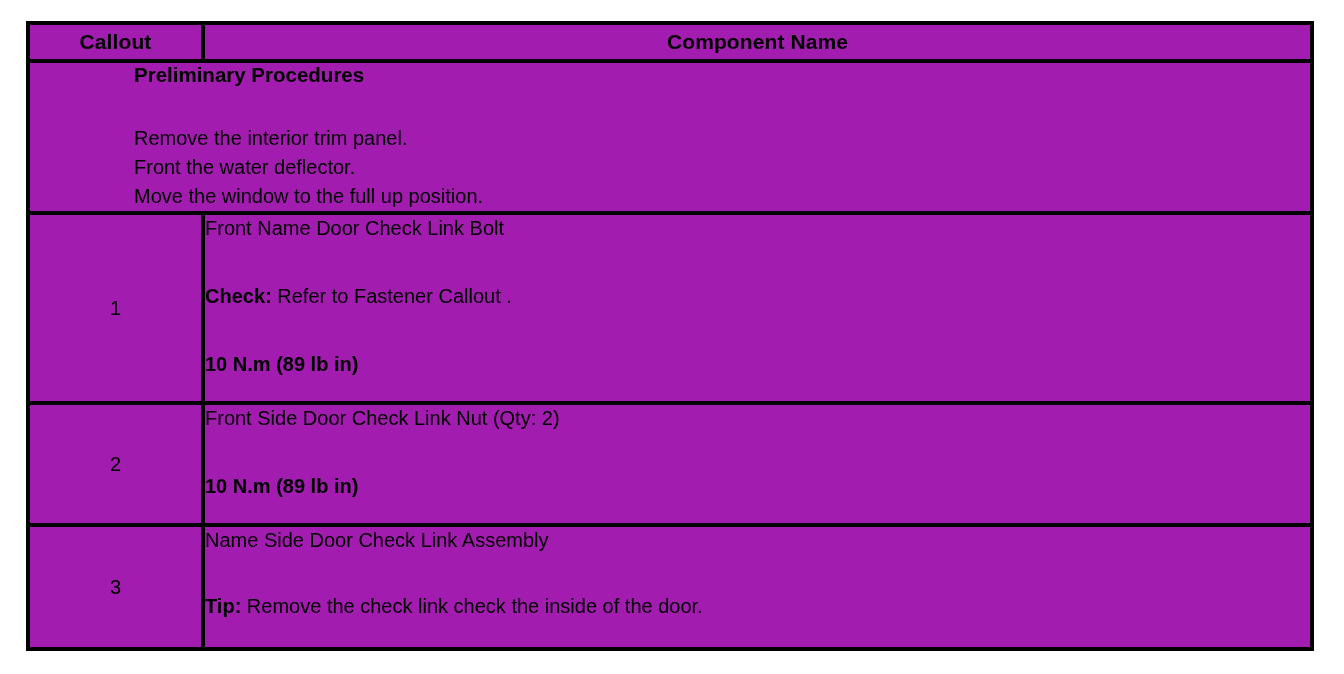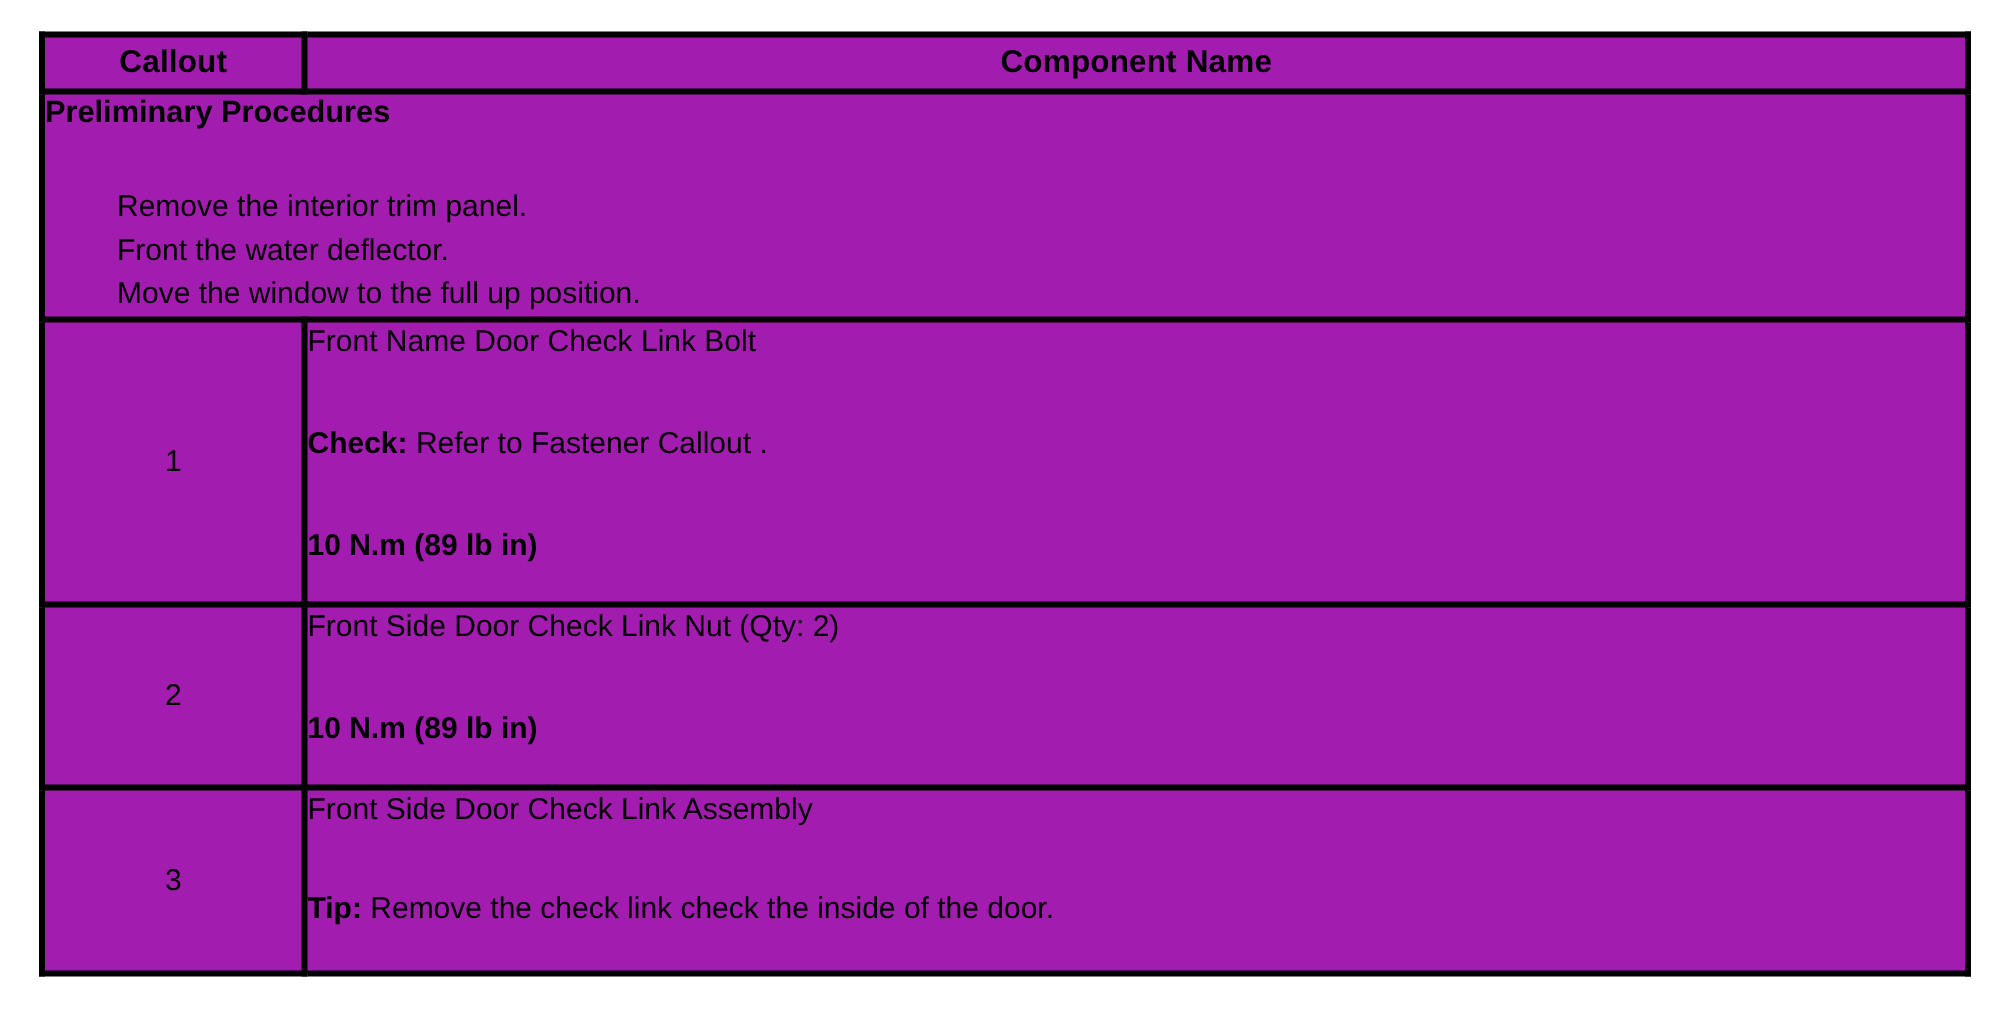--- a/index.html
+++ b/index.html
@@ -52,34 +52,34 @@
     line-height: 34px;
     vertical-align: middle !important;
     letter-spacing: 0.1px;
   }
 
   
   .prelim-cell {
     padding: 9px 0 10px 0;
   }
   .prelim-inner {
+    padding-left: 104px;
     font-size: 20px;
     line-height: 29px;
   }
   .prelim-title {
     font-weight: bold;
     font-size: 20.5px;
     margin-bottom: 37px;
     line-height: 24px;
   }
   .prelim-step {
     font-size: 20px;
     line-height: 29px;
     white-space: nowrap;
-    margin-left: 48px;
   }
 
   
   .callout-cell {
     text-align: center;
     vertical-align: middle !important;
     font-size: 20px;
     line-height: 24px;
   }
 
@@ -150,21 +150,21 @@
           <div class="name-line">Front Side Door Check Link Nut (Qty: 2)</div>
           <div class="gap-md"></div>
           <div class="name-line strong">10 N.m (89 lb in)</div>
           <div class="tail-sm"></div>
         </td>
       </tr>
 
       <tr>
         <td class="callout-cell">3</td>
         <td class="name-cell">
-          <div class="name-line">Front Side Door Check Link Assembly</div>
+          <div class="name-line">Name Side Door Check Link Assembly</div>
           <div class="gap-sm"></div>
           <div class="name-line"><span class="strong">Tip:</span><span> Remove the check link check the inside of the door.</span></div>
           <div class="tail-md"></div>
         </td>
       </tr>
 
     </tbody>
   </table>
 
 </div>

